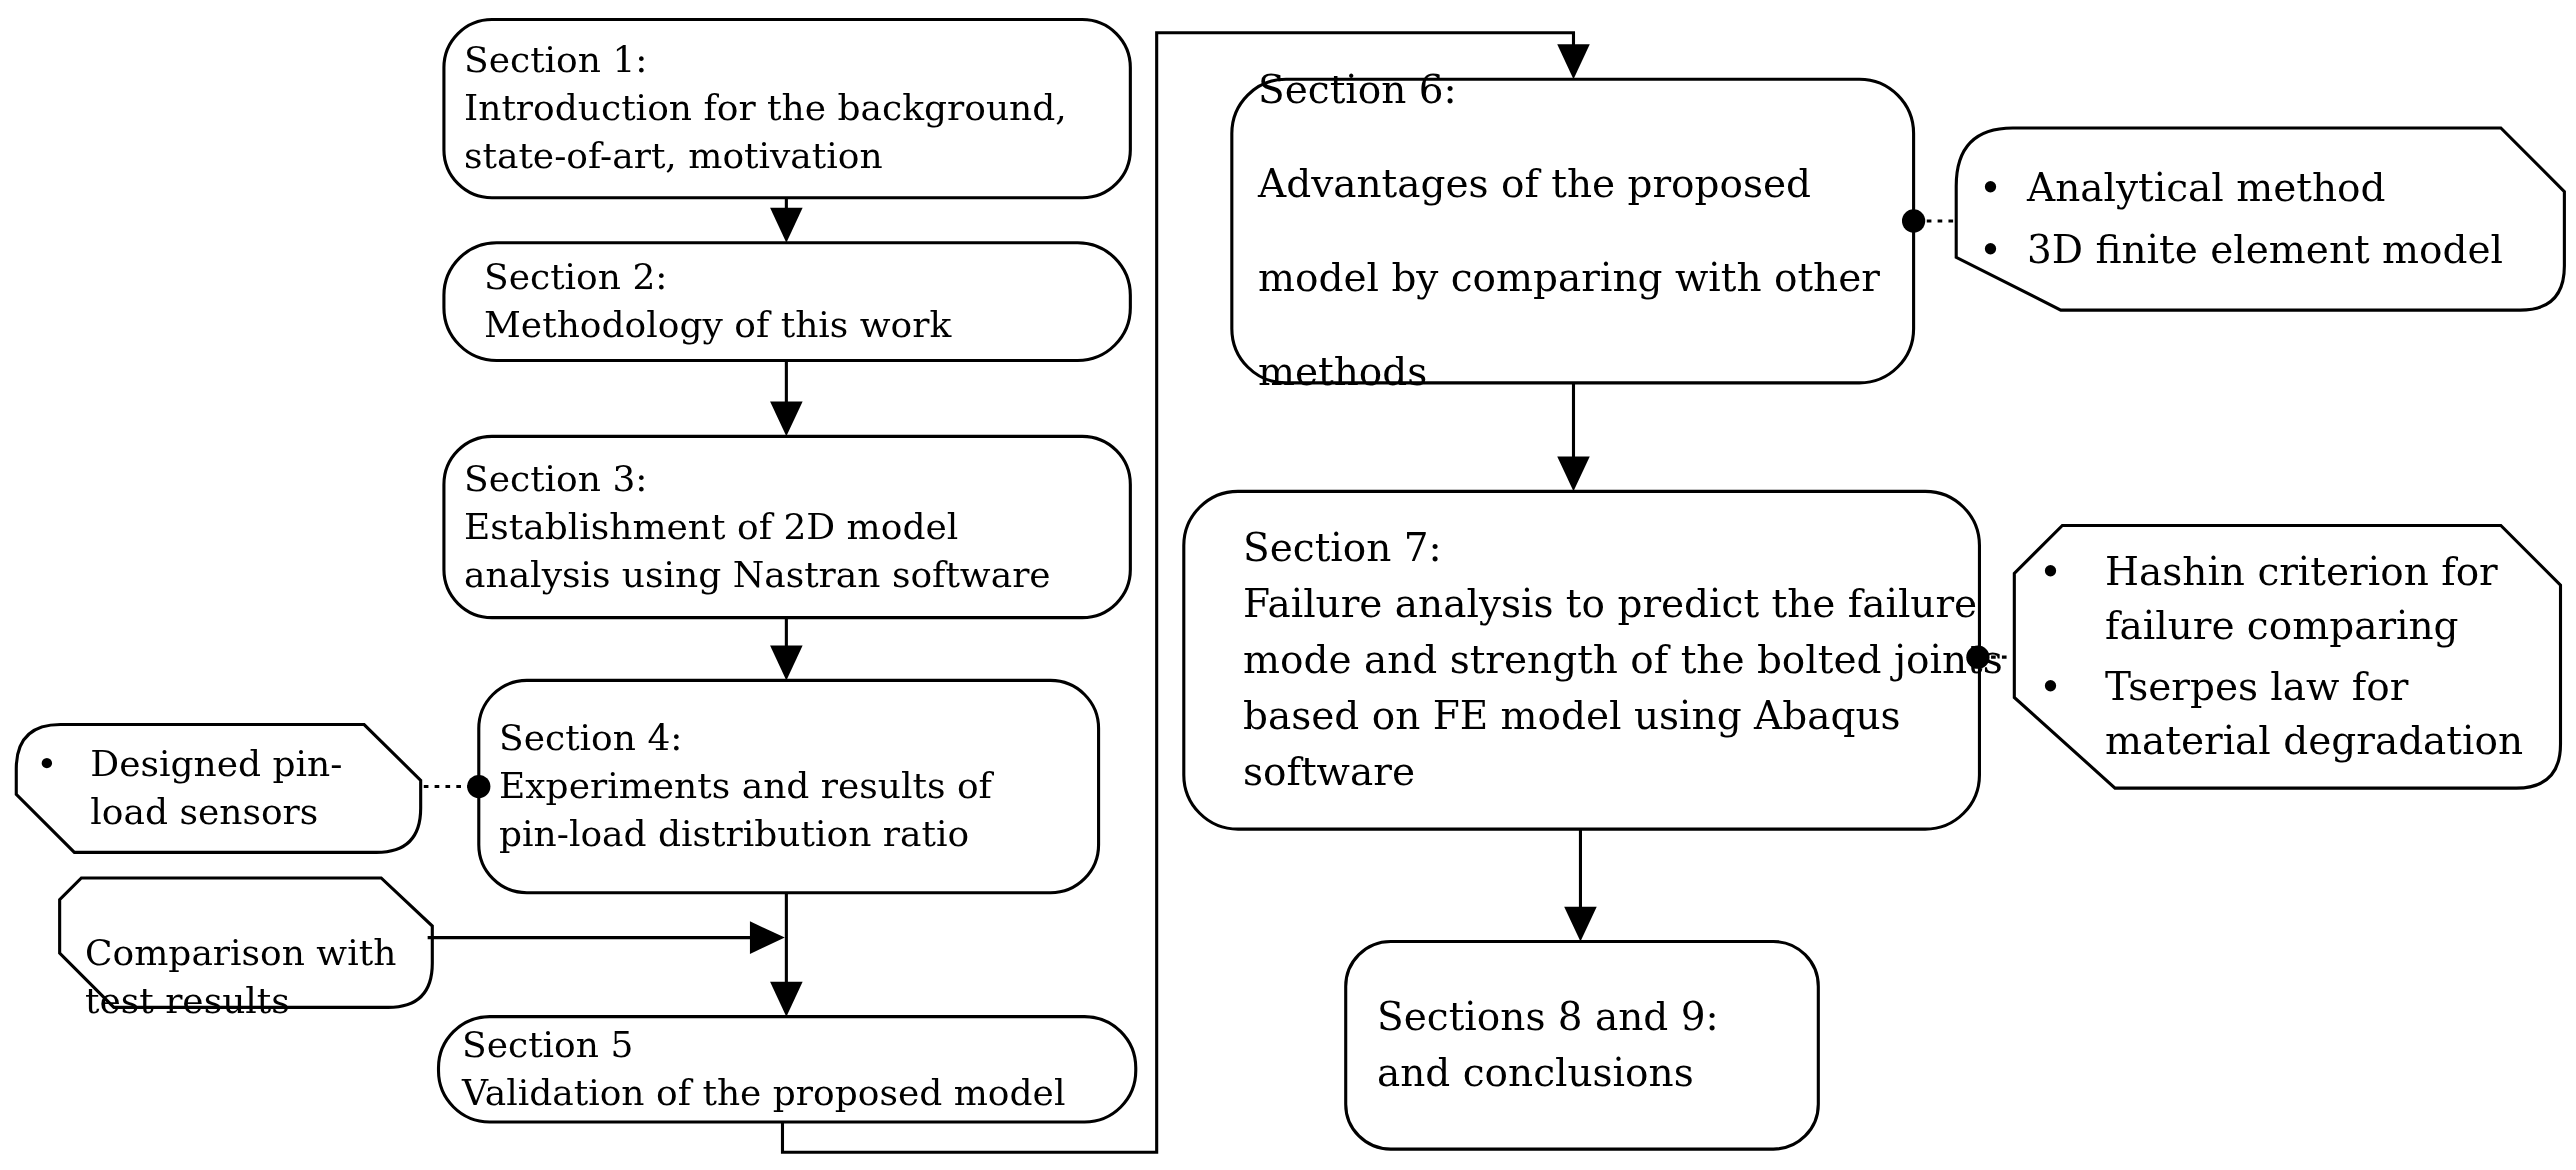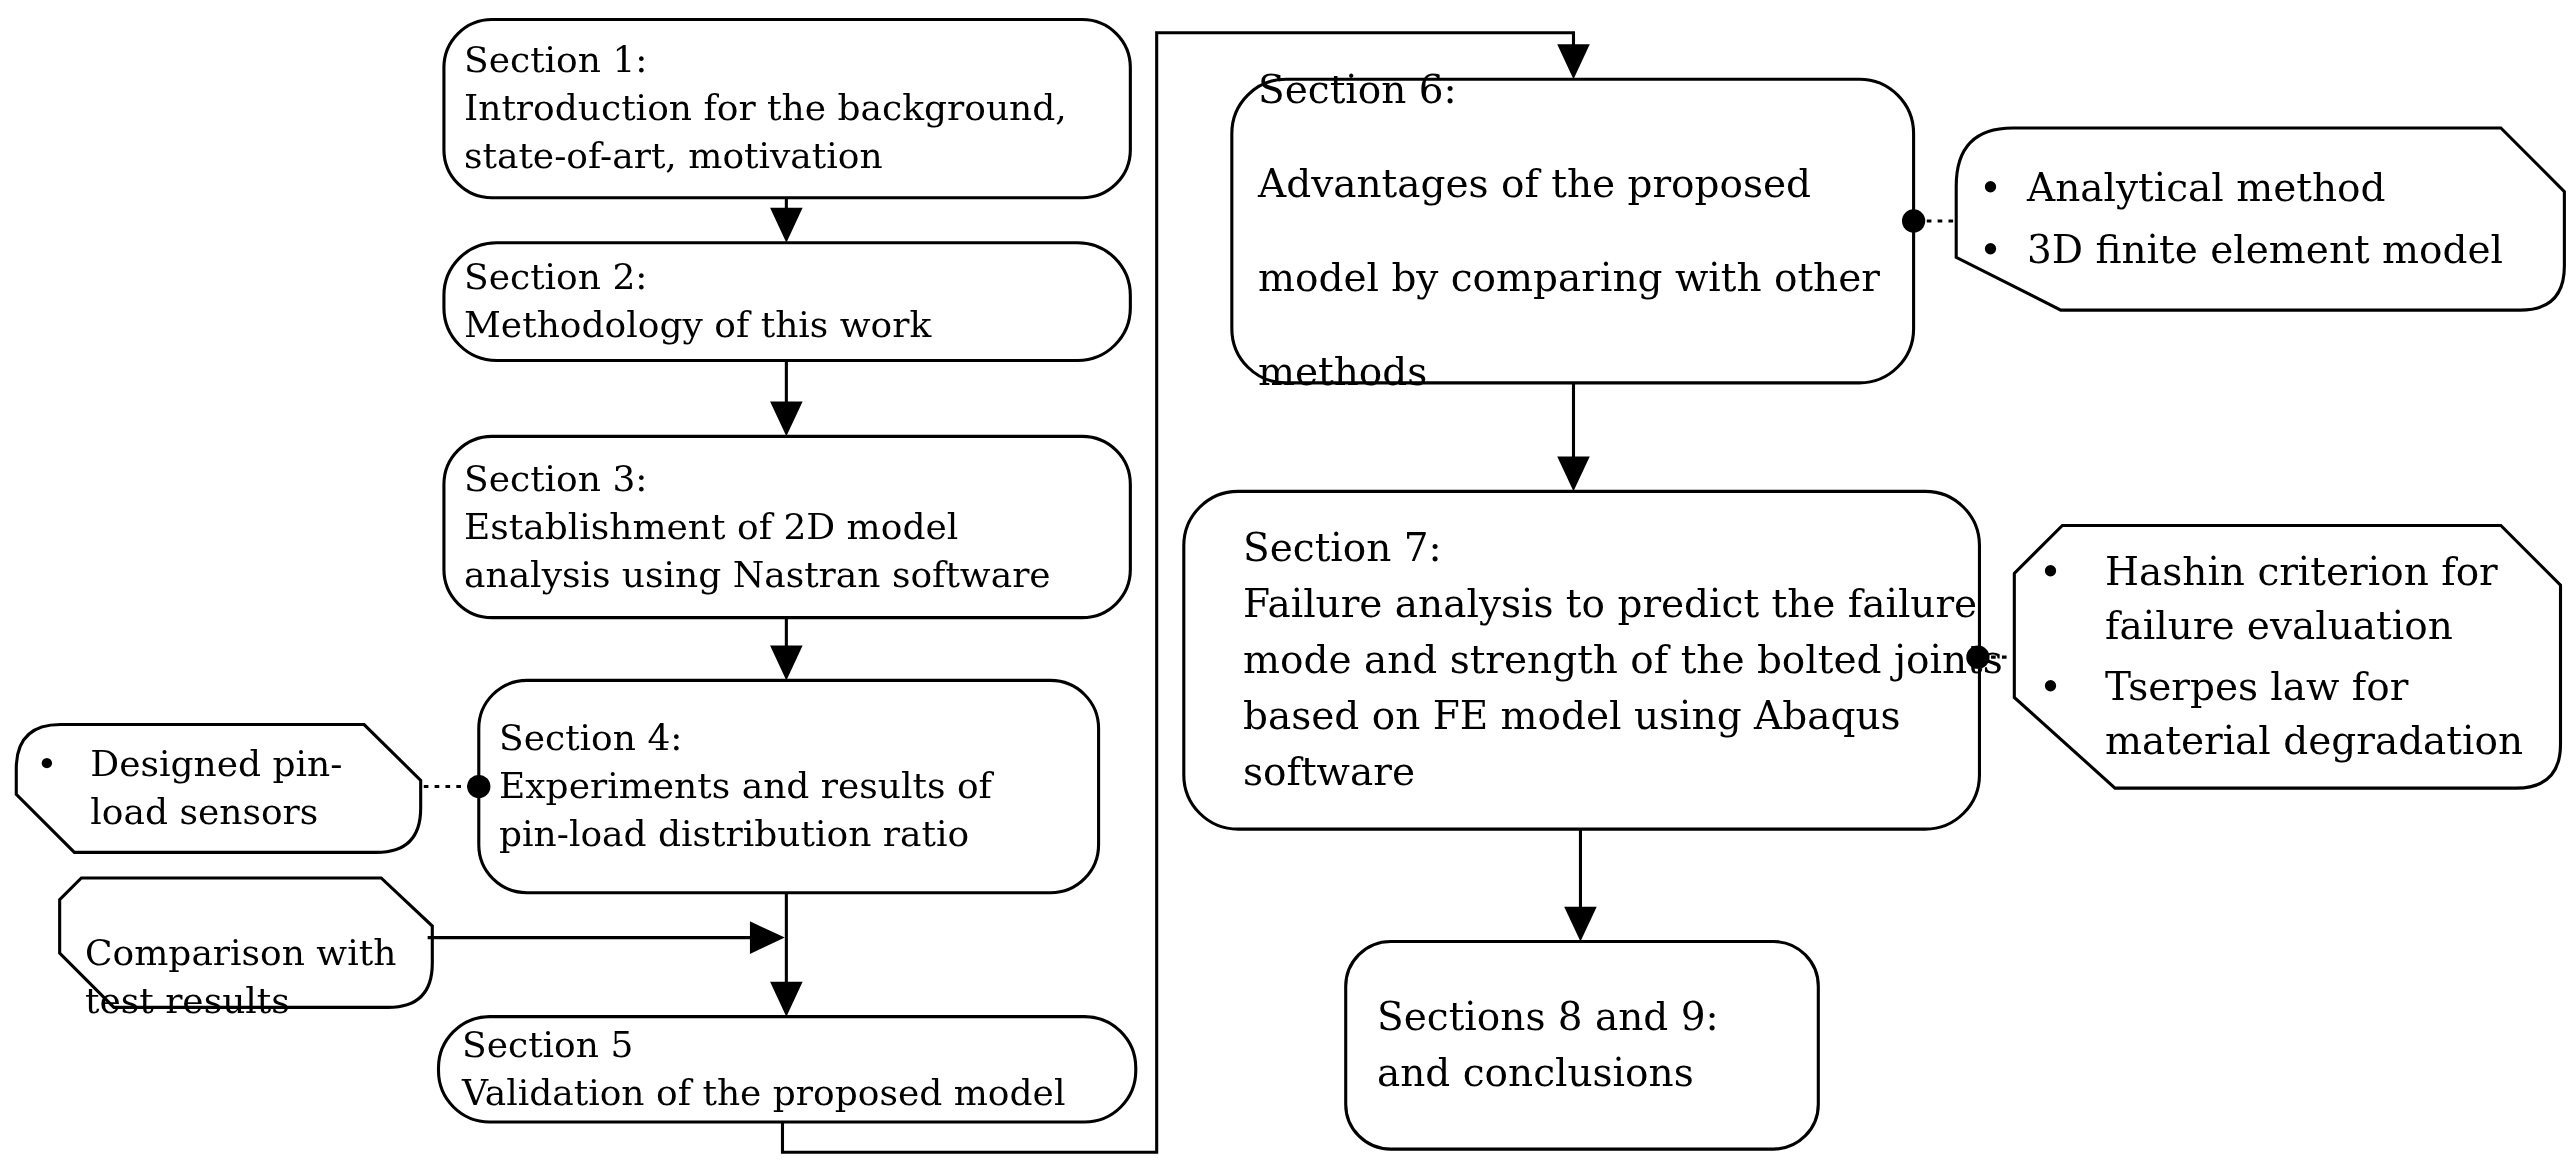--- a/index.html
+++ b/index.html
@@ -110,21 +110,21 @@
       </g>
     </g>
   </svg>
 
   <div class="bt fl" style="left:444px;top:19.4px;width:686px;height:178px;padding-left:20px;">
     <div class="ln">Section 1:</div>
     <div class="ln">Introduction for the background,</div>
     <div class="ln">state-of-art, motivation</div>
   </div>
 
-  <div class="bt fl" style="left:444px;top:242px;width:686px;height:118px;padding-left:20px;">
+  <div class="bt fl" style="left:464px;top:242px;width:686px;height:118px;padding-left:20px;">
     <div class="ln">Section 2:</div>
     <div class="ln">Methodology of this work</div>
   </div>
 
   <div class="bt fl" style="left:444px;top:436px;width:686px;height:181px;padding-left:20px;">
     <div class="ln">Section 3:</div>
     <div class="ln">Establishment of 2D model</div>
     <div class="ln">analysis using Nastran software</div>
   </div>
 
@@ -187,21 +187,21 @@
         <div class="ln">3D finite element model</div>
       </span>
     </div>
   </div>
 
   <div class="bt fr c4" style="left:2014px;top:525px;width:546px;height:263px;">
     <div class="ci">
       <span class="bu">•</span>
       <span class="cl">
         <div class="ln">Hashin criterion for</div>
-        <div class="ln">failure evaluation</div>
+        <div class="ln">failure comparing</div>
       </span>
     </div>
     <div class="ci">
       <span class="bu">•</span>
       <span class="cl">
         <div class="ln">Tserpes law for</div>
         <div class="ln">material degradation</div>
       </span>
     </div>
   </div>

